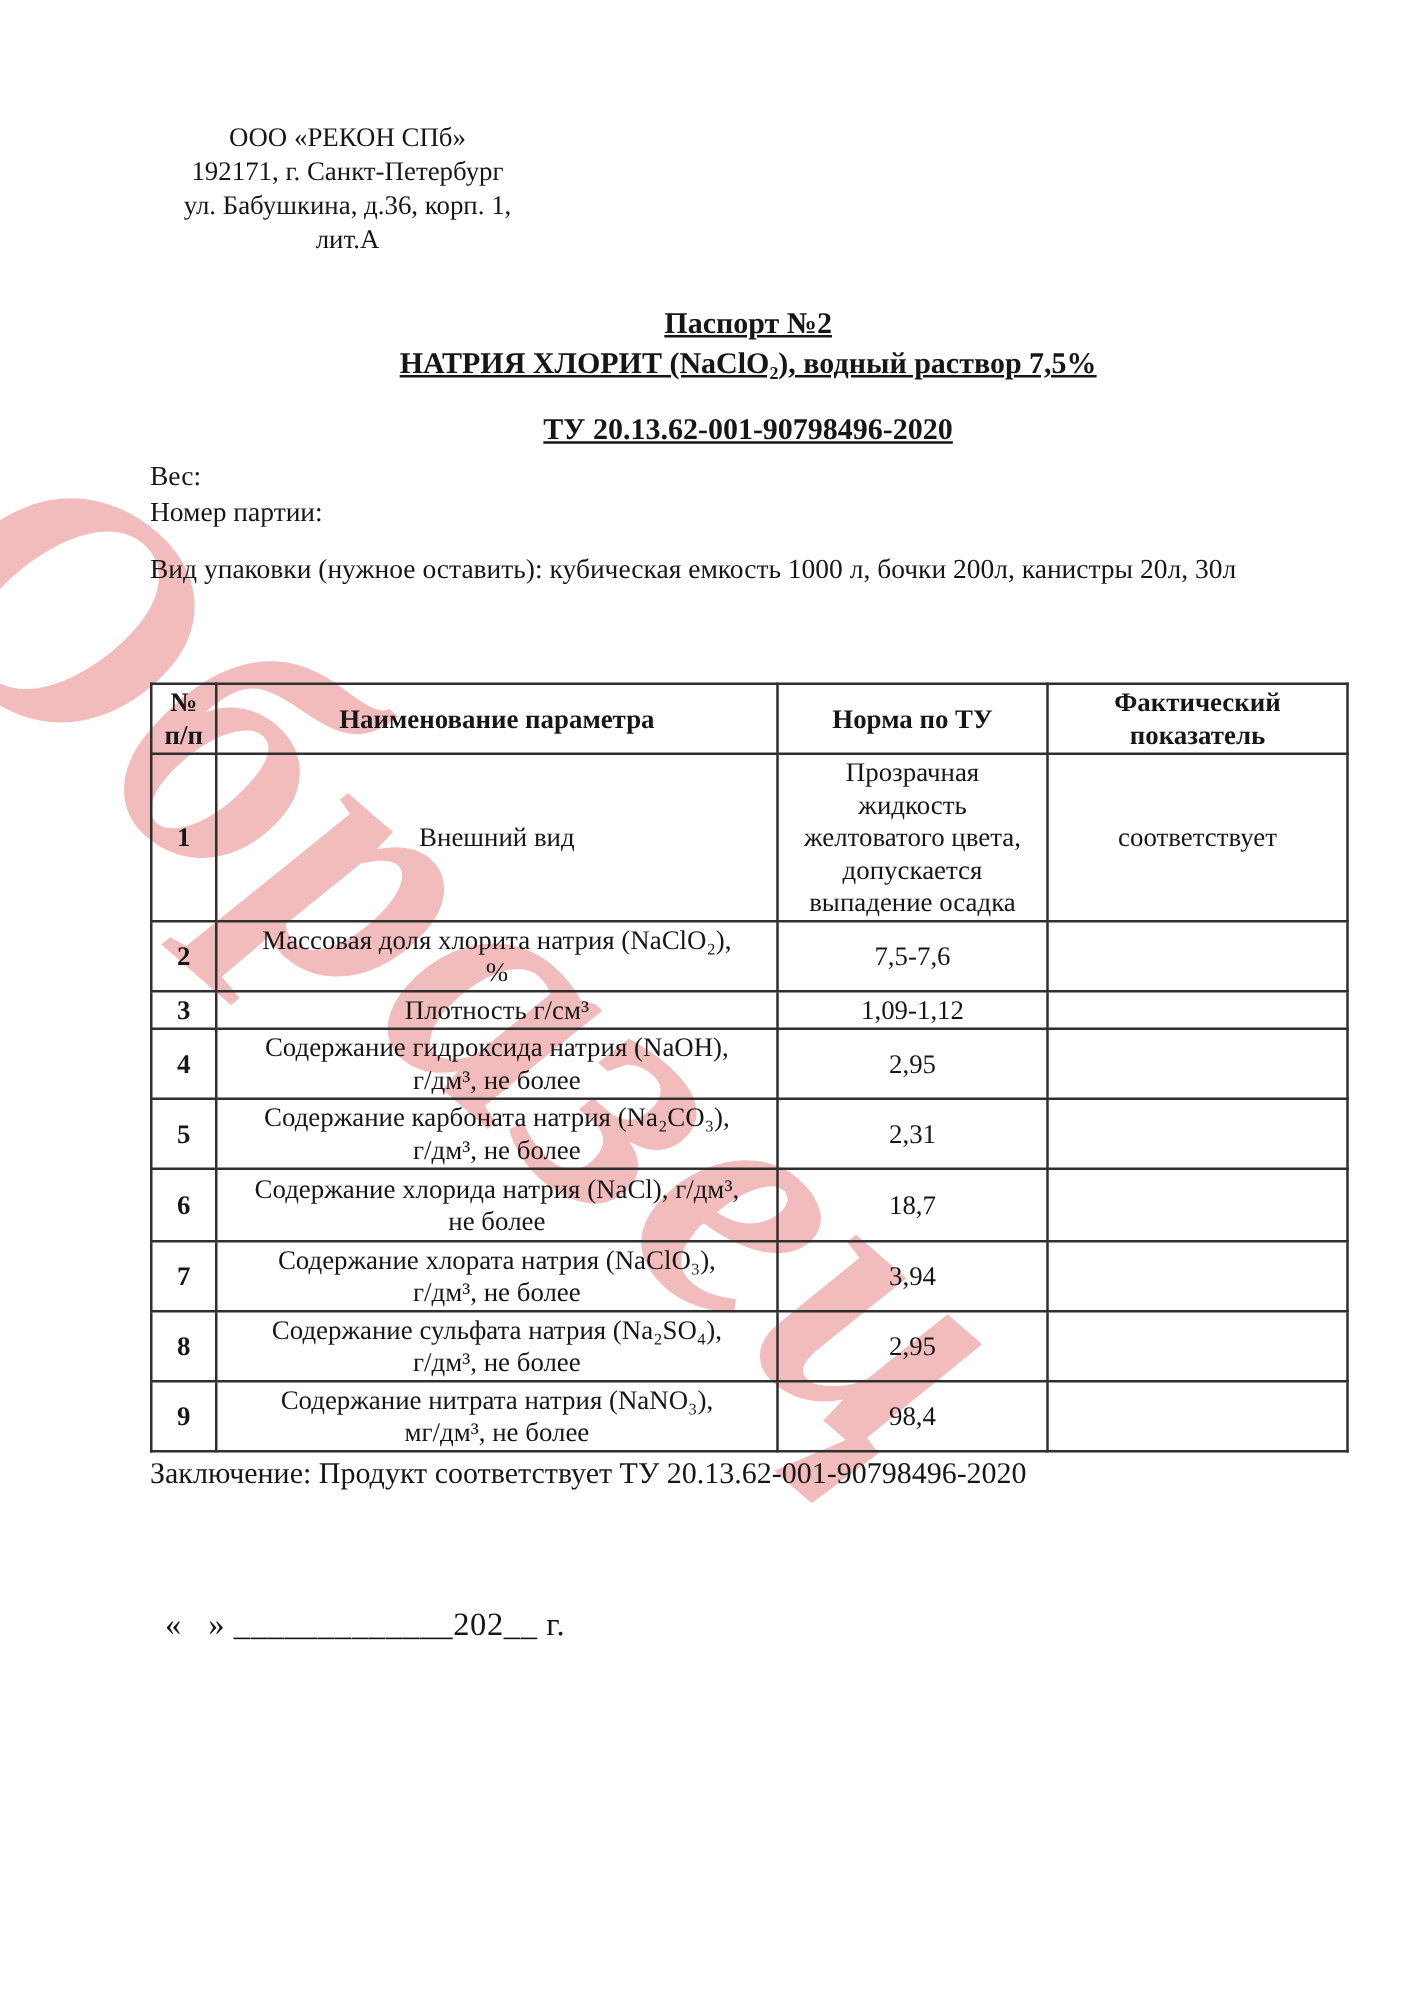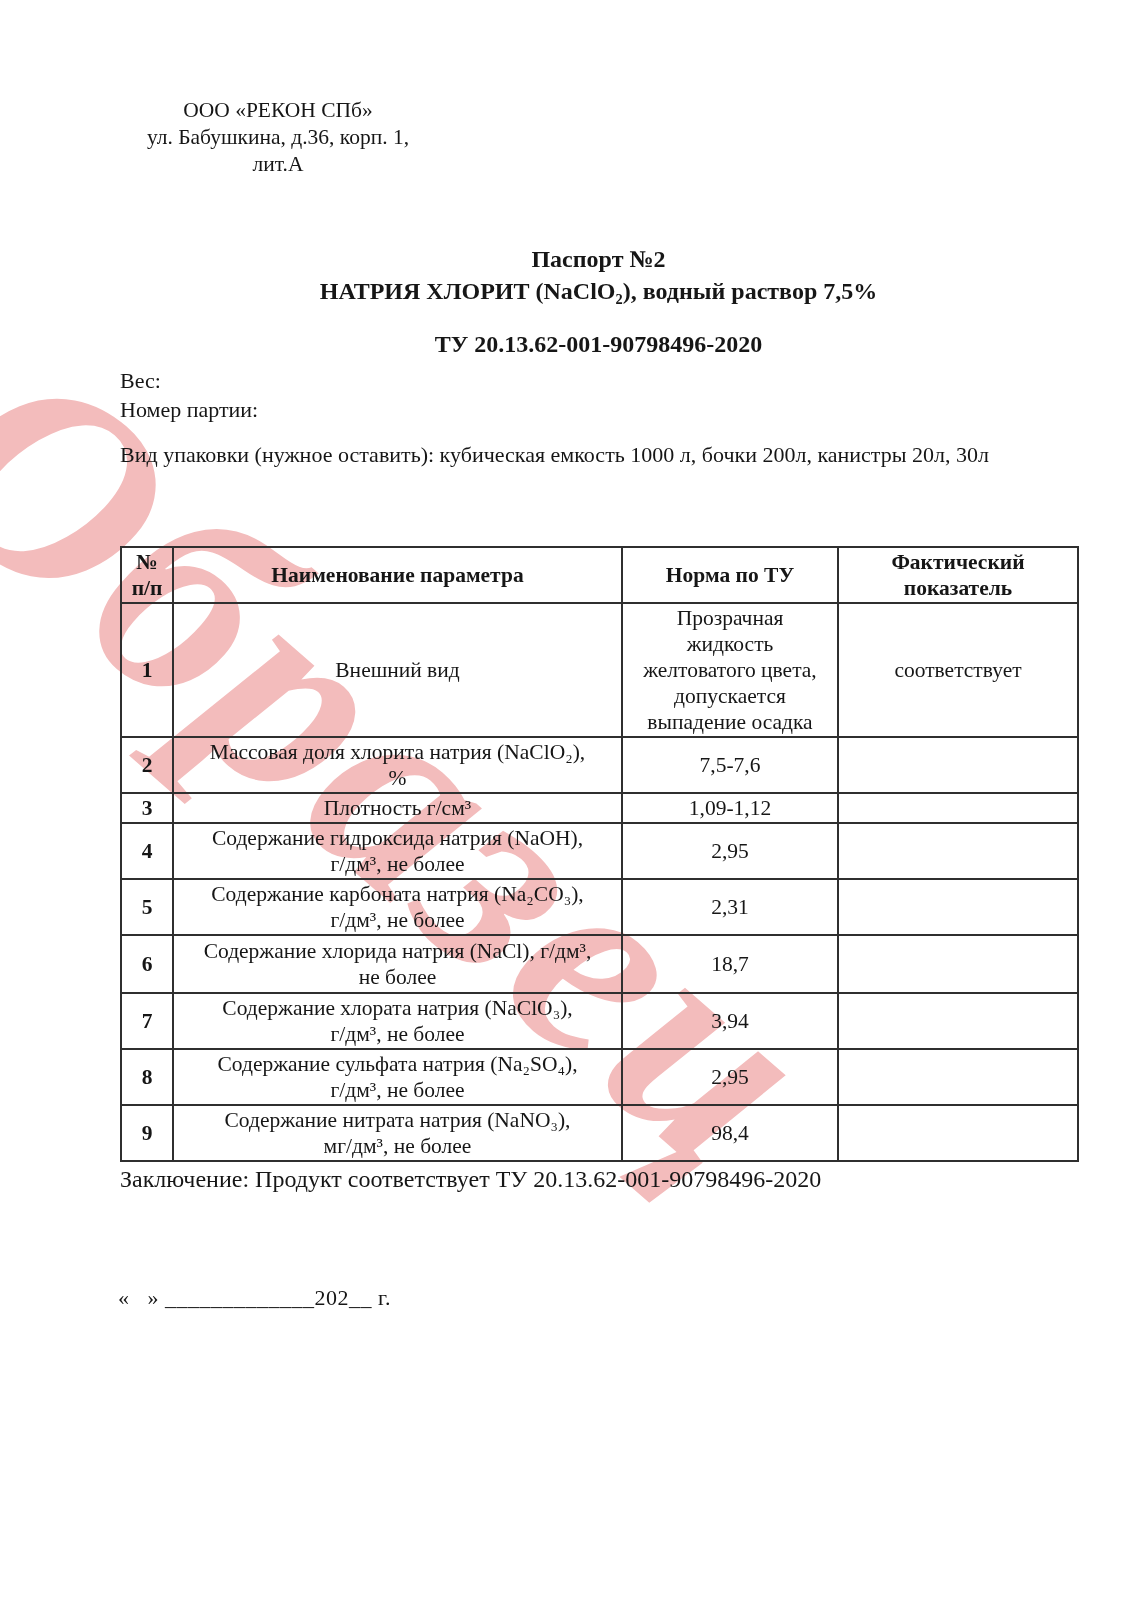--- a/index.html
+++ b/index.html
@@ -17,21 +17,21 @@
     user-select:none;pointer-events:none;
   }
   
   .layer{position:absolute;inset:0;z-index:1;}
   .company{
     position:absolute;left:102px;top:97px;width:352px;
     text-align:center;font-size:21.5px;line-height:27px;
   }
   .titles{
     position:absolute;left:0;right:0;top:243px;padding-left:66px;
-    text-align:center;font-weight:700;font-size:24px;line-height:32px;
+    text-align:center;font-weight:700;font-size:24px;line-height:32px;text-decoration:underline;
   }
   .titles .tu{margin-top:21px;}
   .fields{
     position:absolute;left:120px;top:366px;right:30px;
     font-size:22px;line-height:29px;
   }
   .fields .packaging{margin-top:16px;}
   
   table.params{
     position:absolute;left:120px;top:546px;width:957px;
@@ -54,35 +54,36 @@
   .params tbody tr:nth-child(6){height:58px;}
   .params tbody tr:nth-child(7){height:53px;}
   .params tbody tr:nth-child(8){height:53px;}
   .params tbody tr:nth-child(9){height:54px;}
   
   .conclusion{
     position:absolute;left:120px;top:1163px;
     font-size:24px;line-height:33px;
   }
   .dateline{
-    position:absolute;left:118px;top:1285px;
-    font-size:22px;letter-spacing:.5px;
+    position:absolute;left:132px;top:1285px;
+    font-size:26px;letter-spacing:.5px;
   }
 </style>
 </head>
 <body>
 
 <div class="page">
 
   <div class="watermark" style="color: rgb(243, 188, 188);">Образец</div>
 
   <div class="layer">
 
     <div class="company">
       <div>ООО «РЕКОН СПб»</div>
+      <div>192171, г. Санкт-Петербург</div>
       <div>ул. Бабушкина, д.36, корп. 1,</div>
       <div>лит.А</div>
     </div>
 
     <div class="titles">
       <div>Паспорт №2</div>
       <div>НАТРИЯ ХЛОРИТ (NaClO₂), водный раствор 7,5%</div>
       <div class="tu">ТУ 20.13.62-001-90798496-2020</div>
     </div>
 

